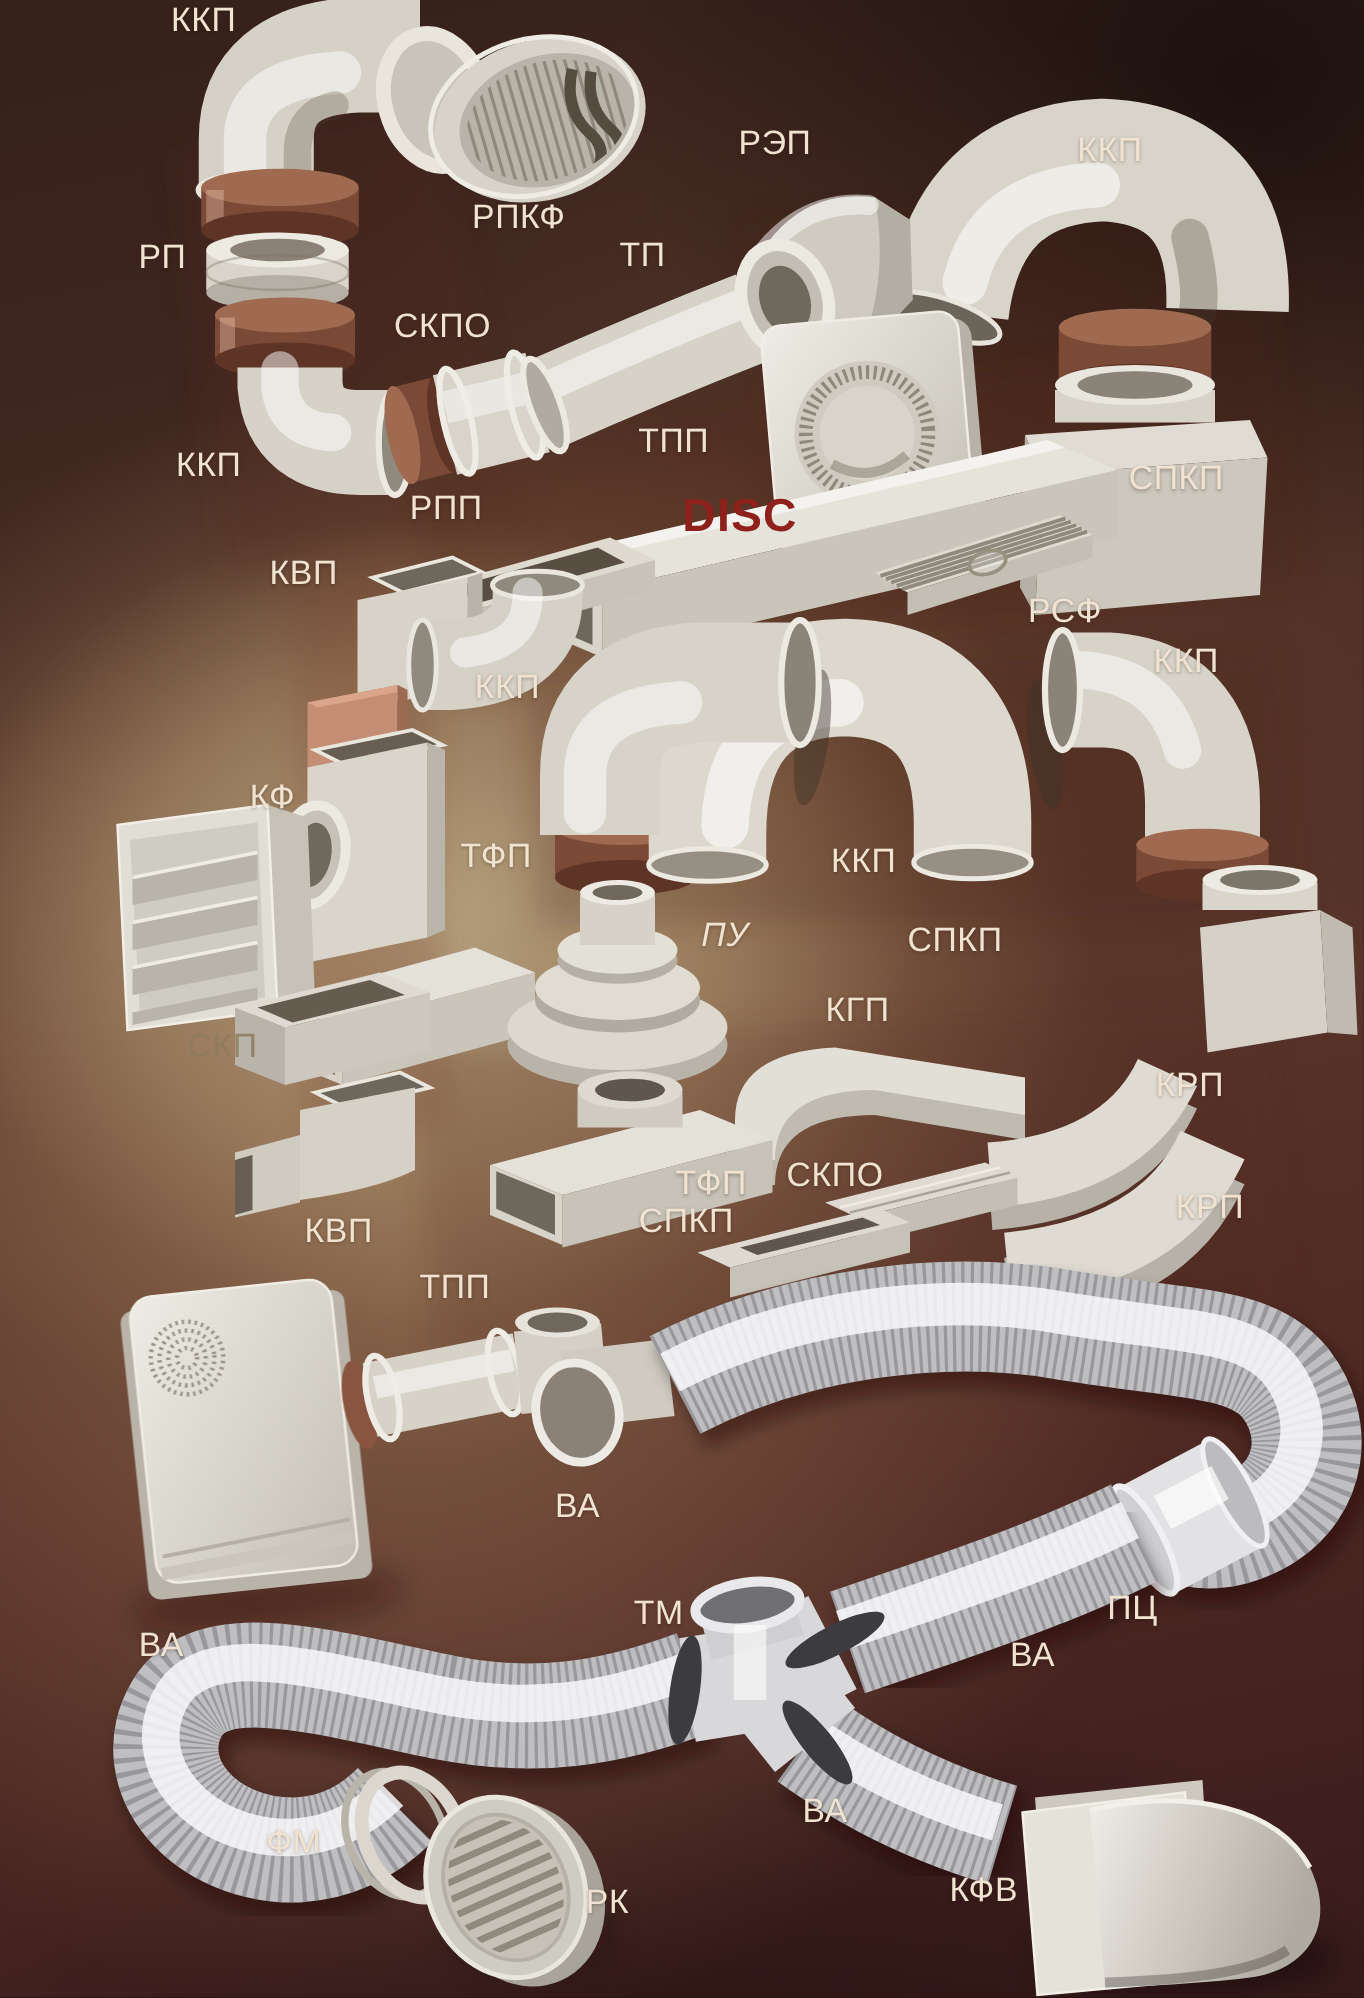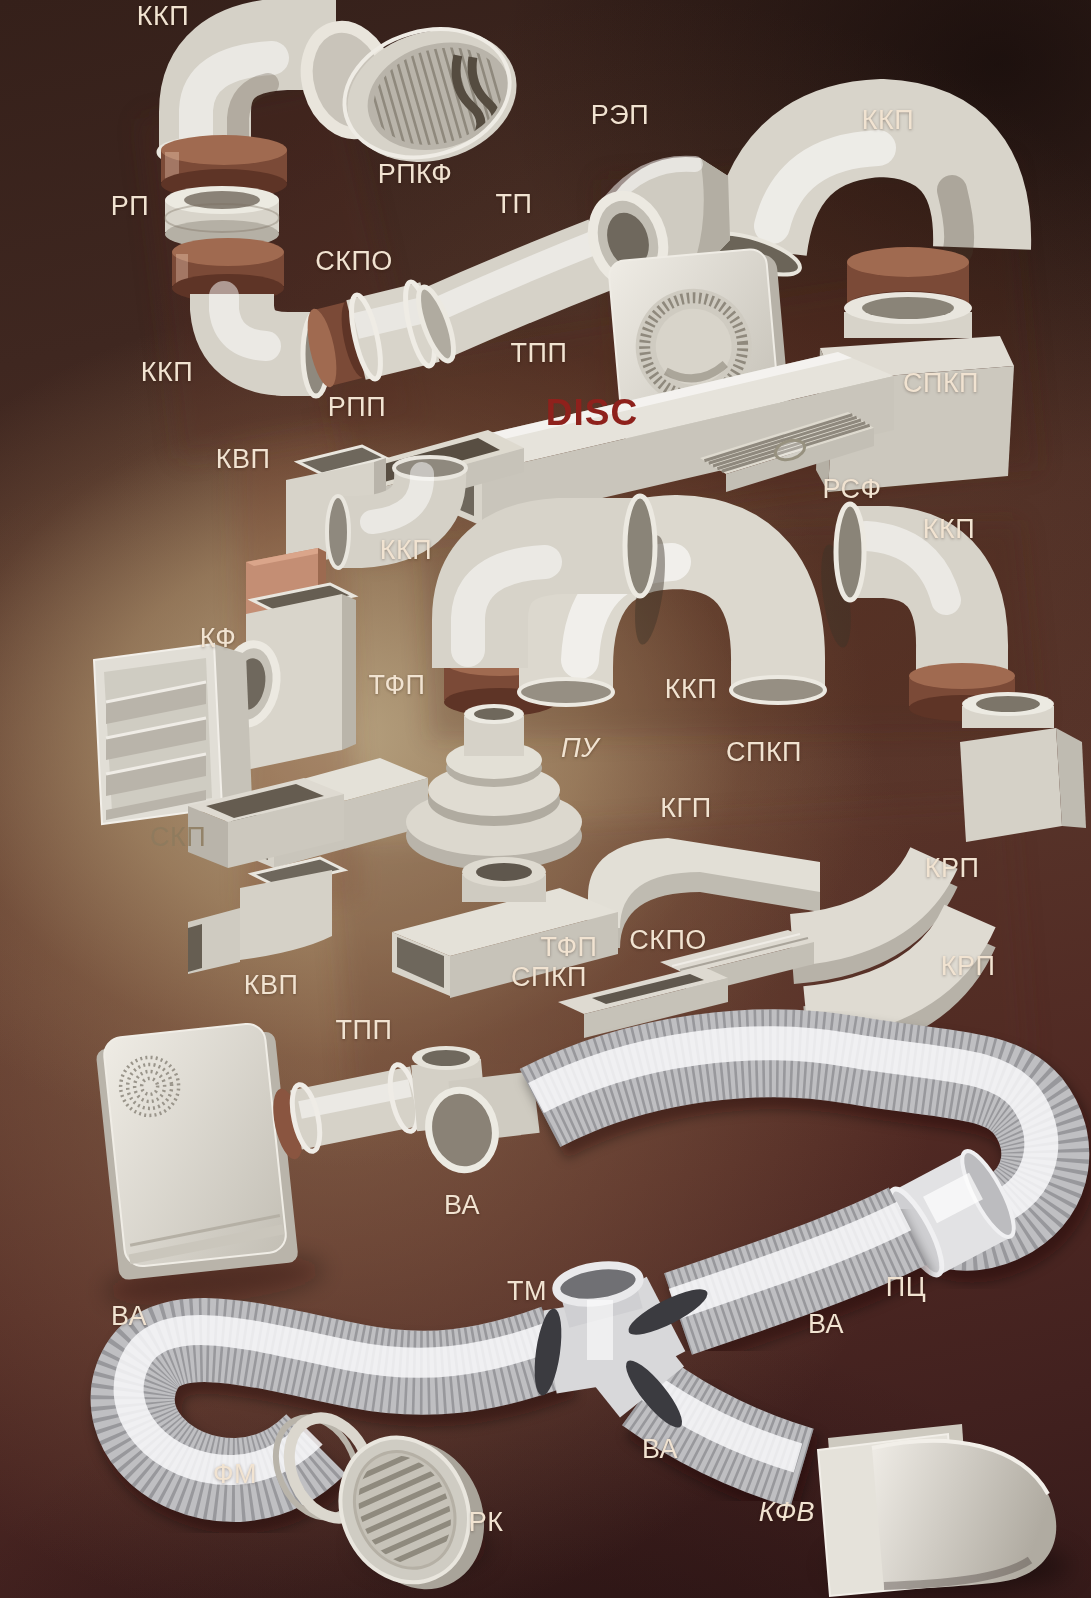--- a/index.html
+++ b/index.html
@@ -428,17 +428,17 @@
       <div class="label" style="left: 968px; top: 966px;">КРП</div>
       <div class="label" style="left: 549px; top: 977px;">СПКП</div>
       <div class="label" style="left: 271px; top: 985px;">КВП</div>
       <div class="label" style="left: 364px; top: 1030px;">ТПП</div>
       <div class="label" style="left: 462px; top: 1205px;">ВА</div>
       <div class="label" style="left: 527px; top: 1255px; margin-top: 36px;">ТМ</div>
       <div class="label" style="left: 906px; top: 1287px;">ПЦ</div>
       <div class="label" style="left: 129px; top: 1316px;">ВА</div>
       <div class="label" style="left: 826px; top: 1324px;">ВА</div>
       <div class="label" style="left: 660px; top: 1449px;">ВА</div>
-      <div class="label" style="left: 787px; top: 1512px; font-style: italic;">КФВ</div>
+      <div class="label" style="left: 787px; top: 1512px;">КФВ</div>
       <div class="label" style="left: 486px; top: 1522px;">РК</div>
       <div class="label" style="left: 235px; top: 1474px;">ФМ</div>
     </div>
 </div>
 
 </body></html>

